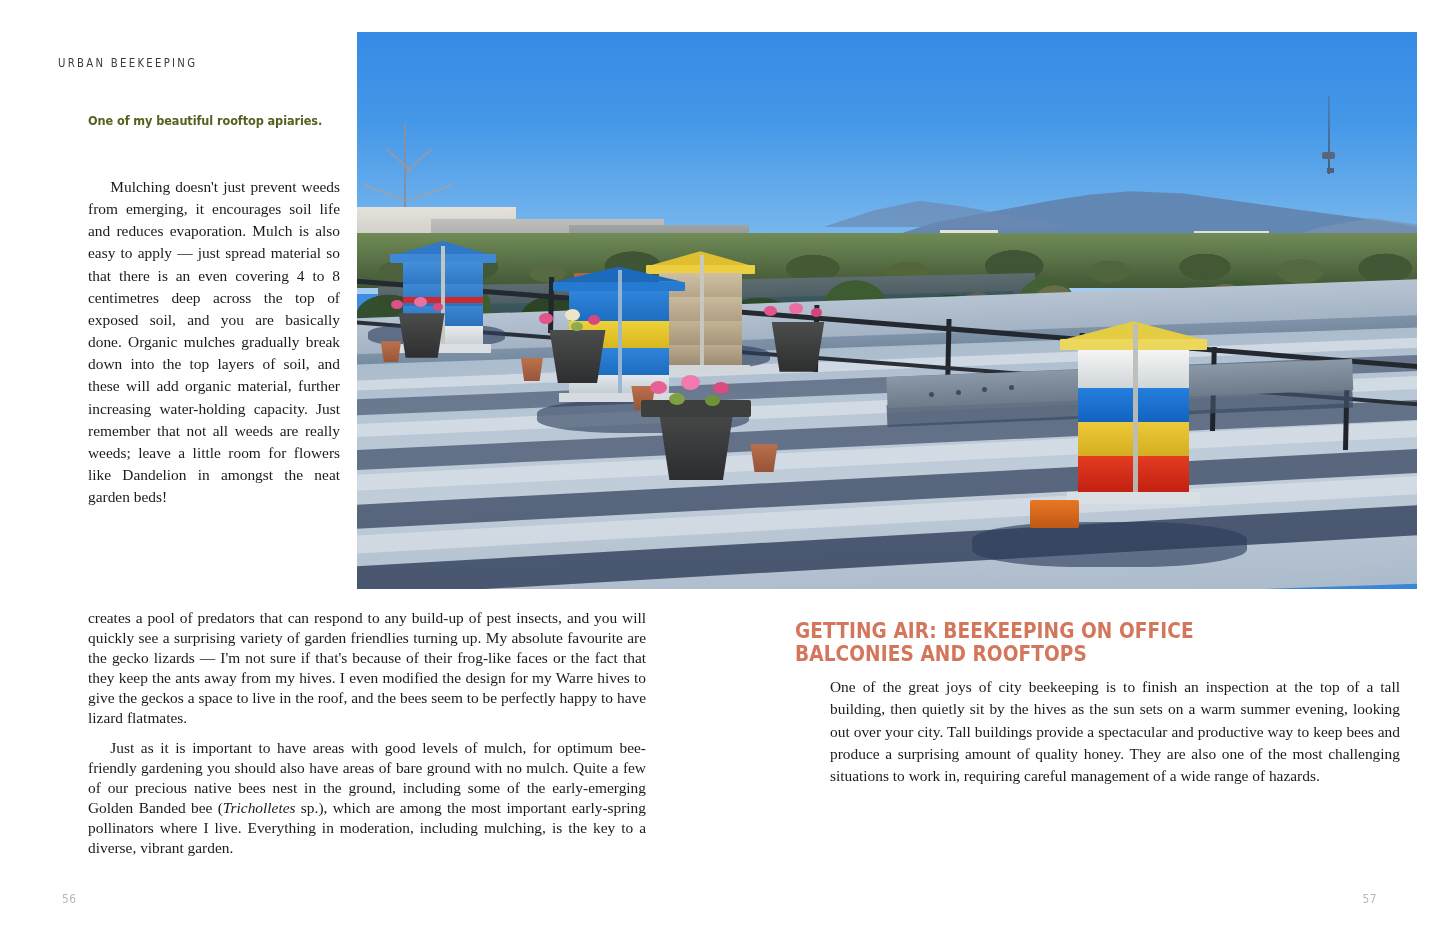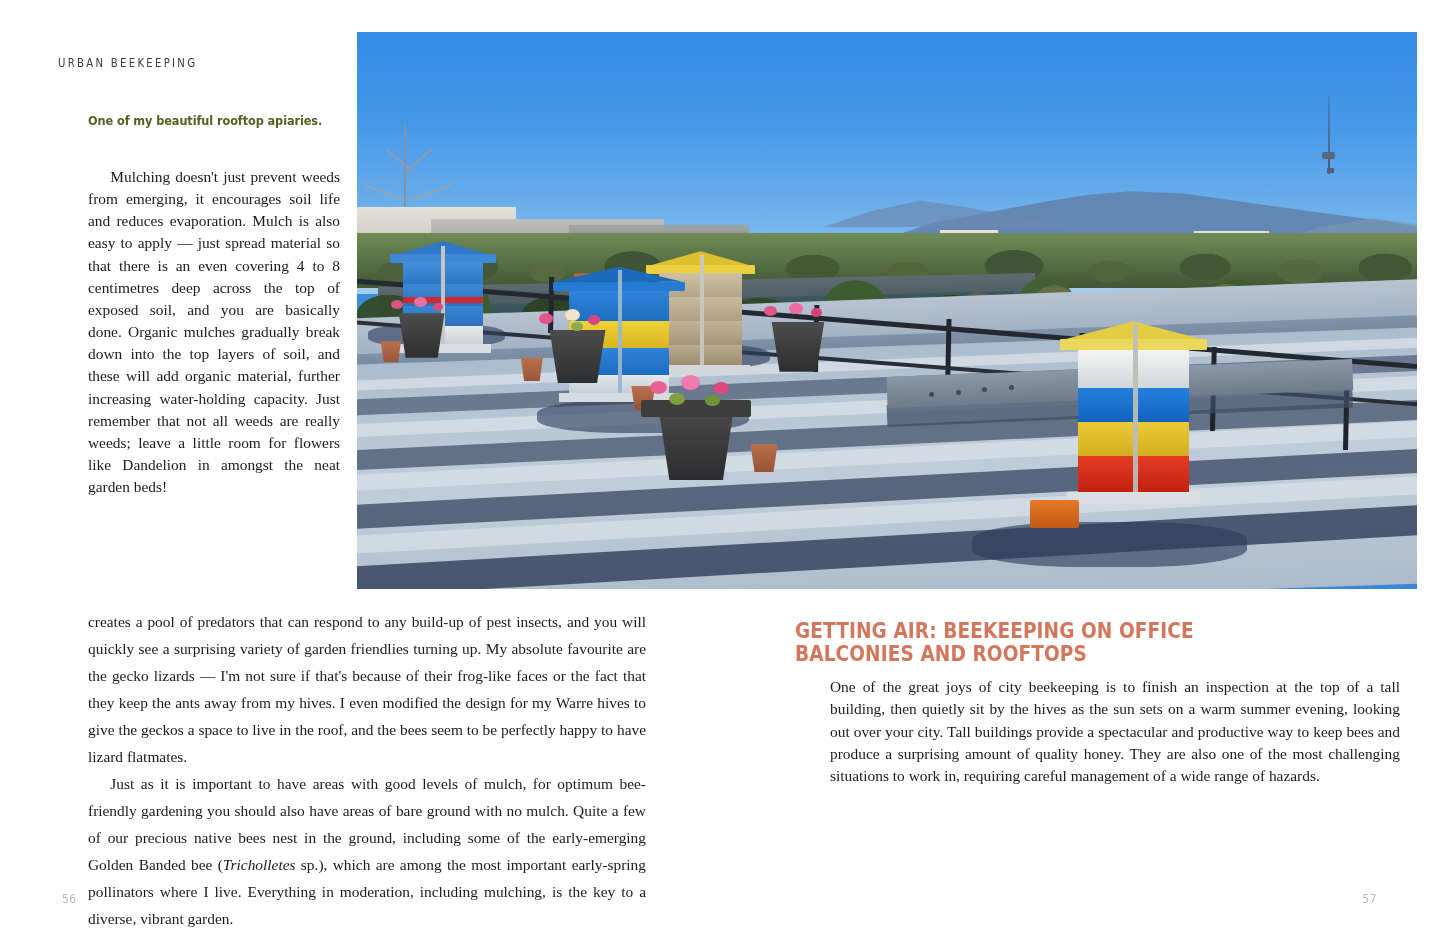--- a/index.html
+++ b/index.html
@@ -54,36 +54,36 @@
     line-height: 22.15px;
     text-align: justify;
     text-justify: inter-word;
     hyphens: manual;
   }
   .col-wide {
     position: absolute;
     left: 88px; top: 608px;
     width: 558px;
     font-size: 15.4px;
-    line-height: 27px;
+    line-height: 20px;
     text-align: justify;
     text-justify: inter-word;
     hyphens: manual;
   }
   .col-right {
     position: absolute;
     left: 830px; top: 676px;
     width: 570px;
     font-size: 15.4px;
     line-height: 22.3px;
     text-align: justify;
     text-justify: inter-word;
   }
   p { margin: 0; }
-  p.indent { text-indent: 1.45em; }
+  p.indent { text-indent: 1.45em; margin-top: 10px; }
   .ital { font-style: italic; }
 
   
   .section-heading {
     position: absolute;
     left: 795px; top: 620px;
     width: 520px;
     font-family: "DejaVu Sans", sans-serif;
     font-weight: 700;
     font-size: 20.6px;

